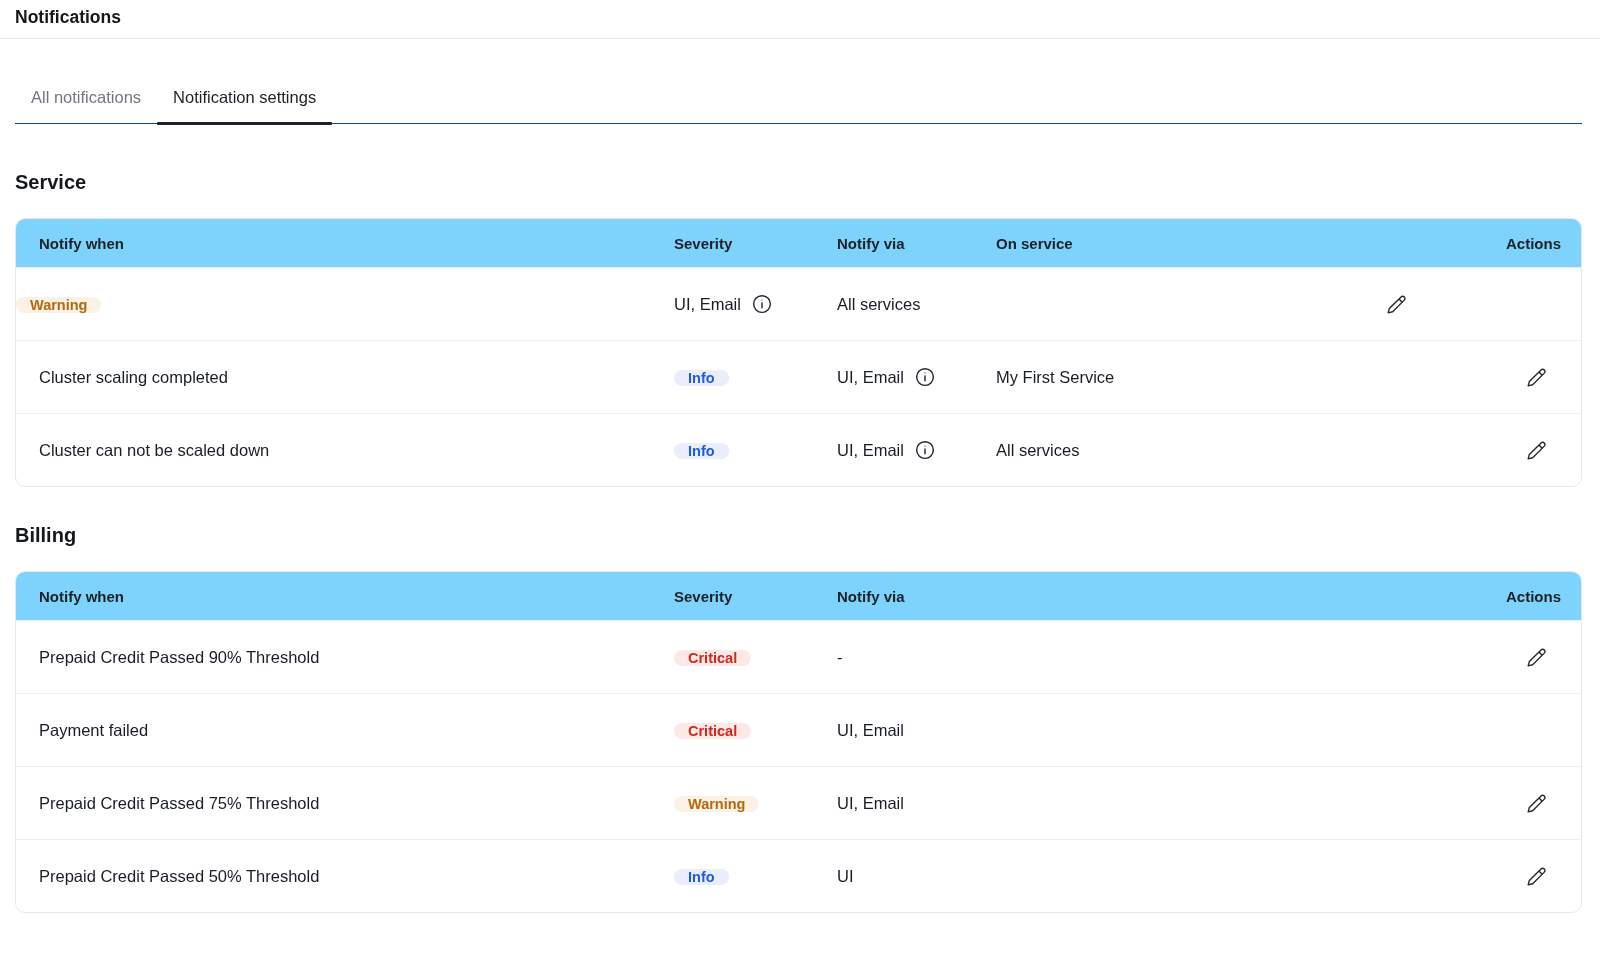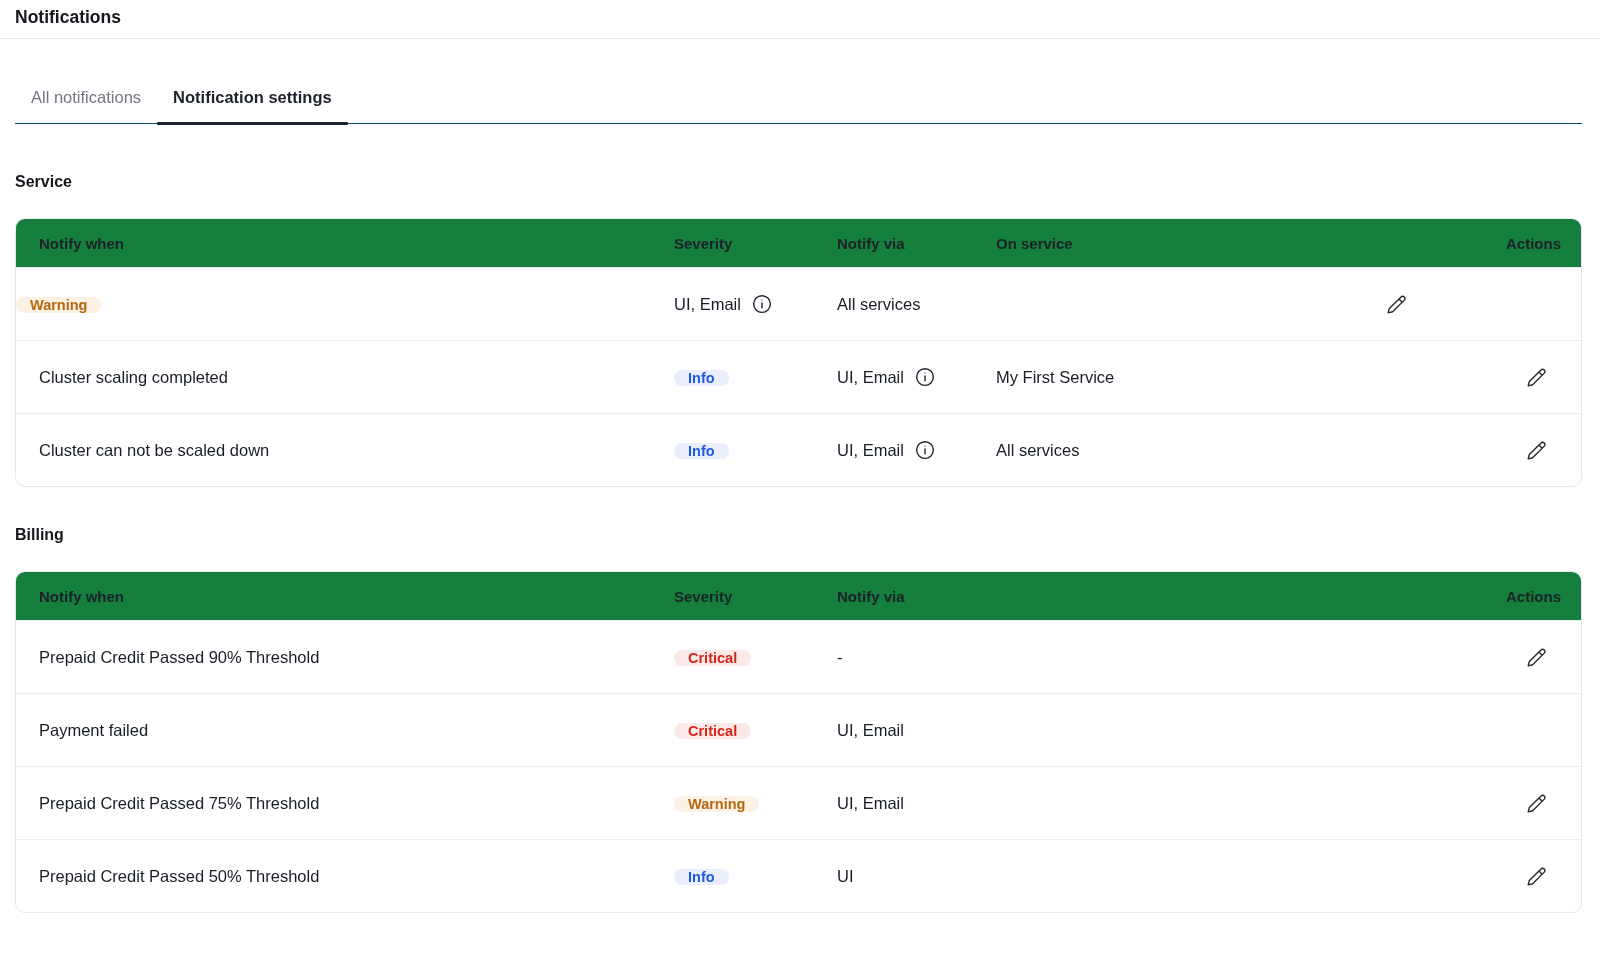--- a/index.html
+++ b/index.html
@@ -17,37 +17,37 @@
   .tabs {
     display: flex; margin: 48px 0 0 15px; width: 1567px;
     border-bottom: 1px solid #0c4a6e;
   }
   .tab {
     position: relative; padding: 0 16px 16px 16px;
     font-size: 16.5px; color: #717680; cursor: pointer;
     background: none; border: none;
     font-family: inherit; line-height: 20px;
   }
-  .tab.active { color: #1D2129; font-weight: 700; }
+  .tab.active { color: #1D2129; font-weight: 400; }
   .tab.active::after {
     content: ""; position: absolute; left: 0; right: 0; bottom: -2px;
     height: 3px; background: #1D2129; border-radius: 1px;
   }
 
   .content { margin-left: 15px; width: 1567px; }
   .section-service { margin-top: 46px; }
   .section-billing { margin-top: 36px; }
-  .section-heading { font-size: 16px; font-weight: 700; line-height: 24px; color: #14171C; }
+  .section-heading { font-size: 20px; font-weight: 700; line-height: 24px; color: #14171C; }
 
   .table {
     margin-top: 24px; border: 1px solid #E8E9EC; border-radius: 10px;
     overflow: hidden; background: #fff;
   }
   .thead {
-    display: grid; align-items: center; height: 48px; background: #15803d;
+    display: grid; align-items: center; height: 48px; background: #7dd3fc;
     font-size: 15px; font-weight: 600; color: #1C2128;
   }
   .tr {
     display: grid; align-items: center; height: 73px;
     border-top: 1px solid #EDEEF0; font-size: 16.5px; color: #181D27;
   }
   .cols-service { grid-template-columns: 658px 163px 159px 1fr 140px; }
   .cols-billing { grid-template-columns: 658px 163px 1fr 140px; }
   .c-first { padding-left: 23px; }
   .c-actions { text-align: right; padding-right: 20px; }

